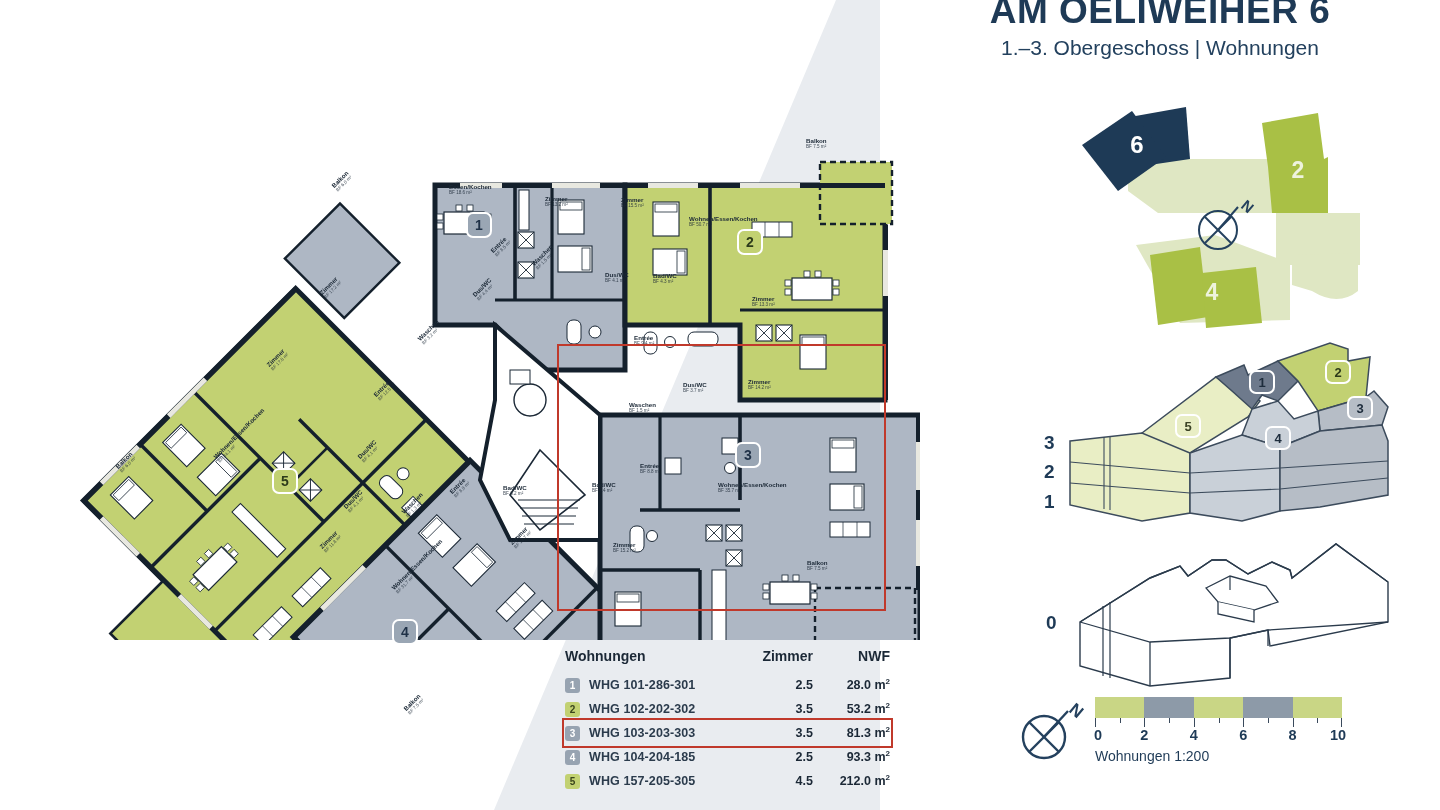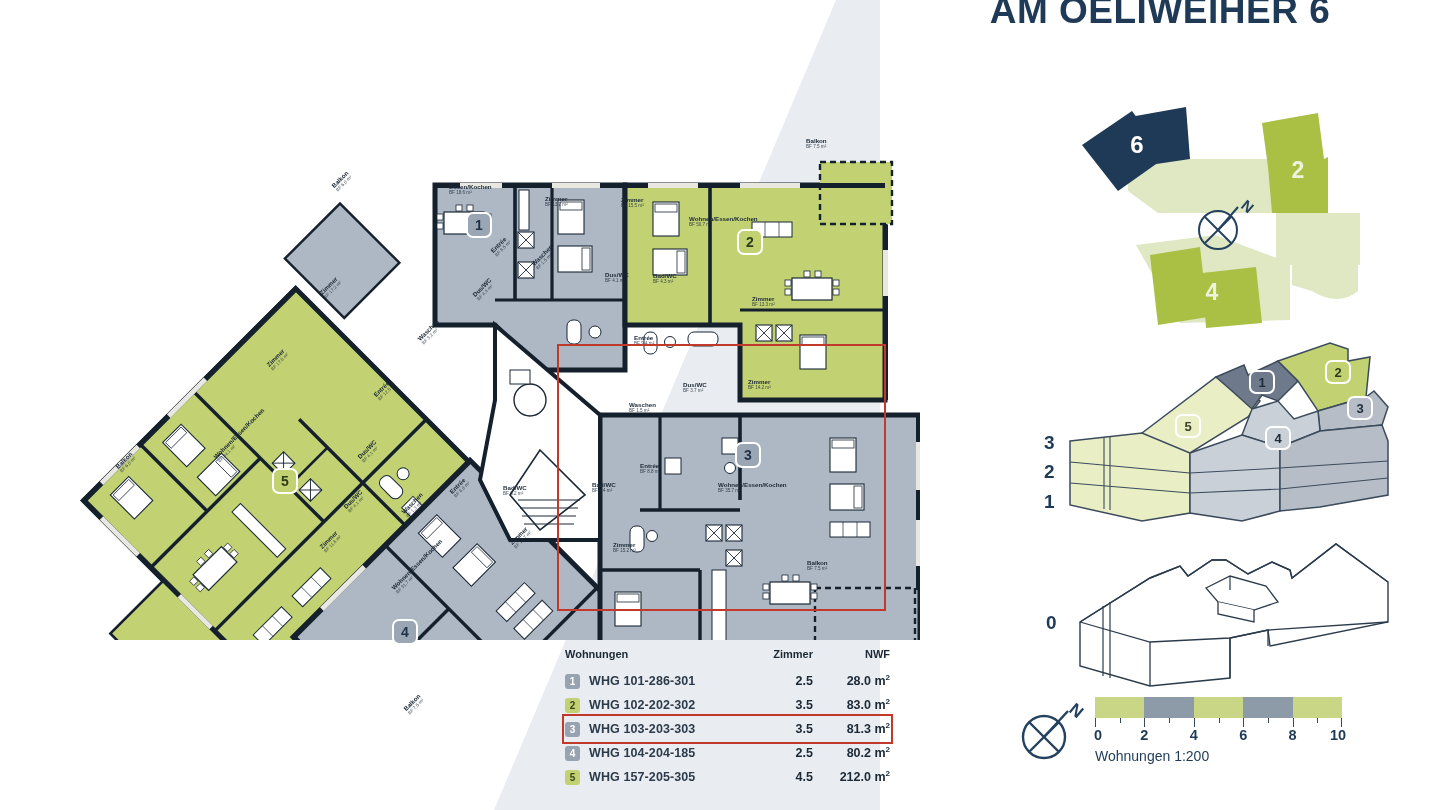--- a/index.html
+++ b/index.html
@@ -65,21 +65,21 @@
     position: absolute; color: #1b2836; white-space: nowrap;
     transform-origin: left top; line-height: 1.15;
   }
   .room-label .rm-name { font-size: 6.2px; font-weight: bold; display: block; }
   .room-label .rm-area { font-size: 4.6px; font-weight: normal; display: block; opacity: .85; }
 
   
   .legend { position: absolute; left: 565px; top: 648px; width: 325px; }
   .legend-head {
     display: flex; align-items: flex-end;
-    font-size: 11px; font-weight: bold; color: #1b2836;
+    font-size: 14px; font-weight: bold; color: #1b2836;
     padding-bottom: 9px;
   }
   .lh-w { flex: 0 0 176px; }
   .lh-z { flex: 0 0 72px; text-align: right; }
   .lh-n { flex: 1; text-align: right; }
   .legend-row {
     display: flex; align-items: center; height: 24px;
     font-size: 12.5px; color: #2b3b4c;
   }
   .legend-row .cell-w { flex: 0 0 176px; display: flex; align-items: center; }
@@ -135,20 +135,21 @@
 <body>
 
 <div id="root">
 
   <div class="left-panel"></div>
   <div class="left-white-wedge"></div>
   <div class="right-panel"></div>
 
   <div class="header">
     <div class="title">AM OELIWEIHER 6</div>
+    <div class="subtitle">1.–3. Obergeschoss | Wohnungen</div>
   </div>
 
   <div class="plan-stage">
     <svg class="plan-svg" width="880" height="570" viewBox="0 0 880 570">
       <defs>
         <g id="bed">
           <rect x="0" y="0" width="26" height="34" fill="#fff" stroke="#1b2836" stroke-width="1.1"></rect>
           <rect x="2" y="2" width="22" height="8" fill="#fff" stroke="#1b2836" stroke-width="0.8"></rect>
         </g>
         <g id="sofa">
@@ -498,39 +499,39 @@
       <div class="cell-z">2.5</div>
       <div class="cell-n"><span>28.0 m</span><span class="sup">2</span></div>
     </div>
 
     <div class="legend-row">
       <div class="cell-w">
         <span class="legend-badge green">2</span>
         <span class="legend-label">WHG 102-202-302</span>
       </div>
       <div class="cell-z">3.5</div>
-      <div class="cell-n"><span>83.0 m</span><span class="sup">2</span></div>
+      <div class="cell-n"><span>53.2 m</span><span class="sup">2</span></div>
     </div>
 
     <div class="legend-row selected">
       <div class="cell-w">
         <span class="legend-badge gray">3</span>
         <span class="legend-label">WHG 103-203-303</span>
       </div>
       <div class="cell-z">3.5</div>
       <div class="cell-n"><span>81.3 m</span><span class="sup">2</span></div>
     </div>
 
     <div class="legend-row">
       <div class="cell-w">
         <span class="legend-badge gray">4</span>
         <span class="legend-label">WHG 104-204-185</span>
       </div>
       <div class="cell-z">2.5</div>
-      <div class="cell-n"><span>80.2 m</span><span class="sup">2</span></div>
+      <div class="cell-n"><span>93.3 m</span><span class="sup">2</span></div>
     </div>
 
     <div class="legend-row">
       <div class="cell-w">
         <span class="legend-badge green">5</span>
         <span class="legend-label">WHG 157-205-305</span>
       </div>
       <div class="cell-z">4.5</div>
       <div class="cell-n"><span>212.0 m</span><span class="sup">2</span></div>
     </div>

